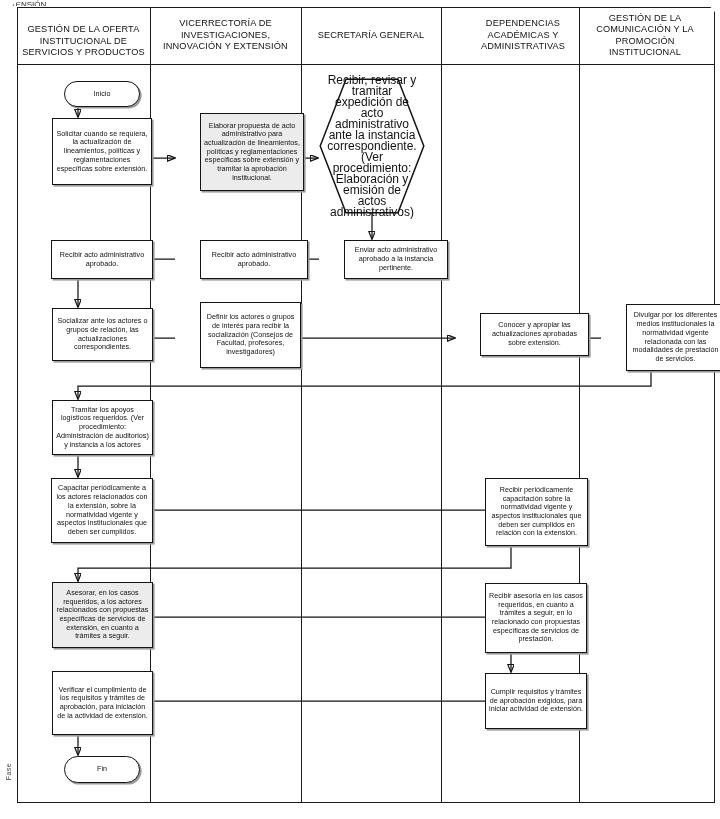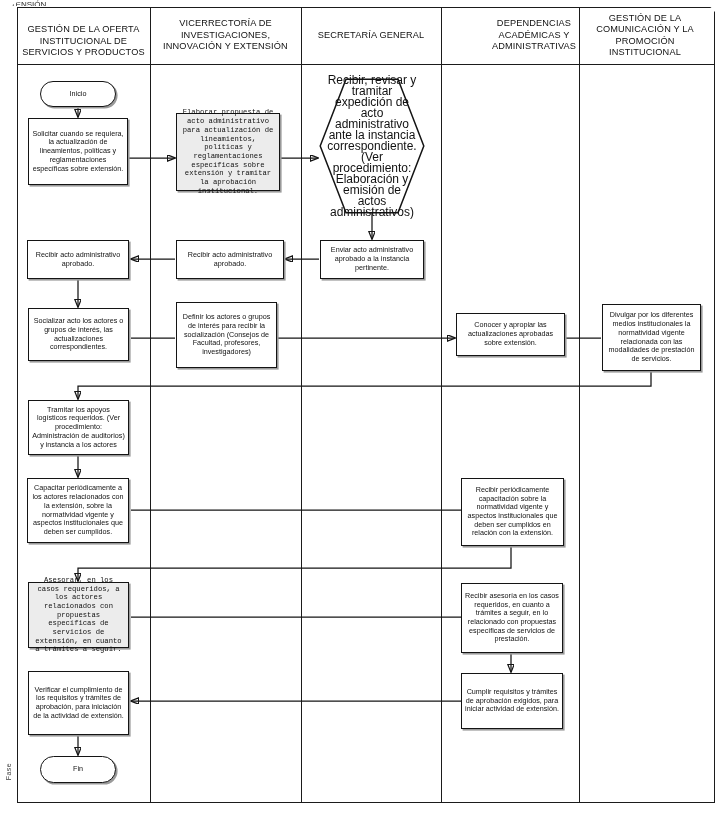--- a/index.html
+++ b/index.html
@@ -79,32 +79,33 @@
   
   .node{
     position:absolute;
     box-sizing:border-box;
     display:flex;
     align-items:center;
     justify-content:center;
     text-align:center;
     background:#ffffff;
     z-index:4;
+    margin-left:24px;
   }
   .node .txt{
     font-size:7.2px;
     line-height:8.7px;
     padding:0 3px;
     display:block;
   }
   .proc{
     border:1.35px solid #141414;
     box-shadow:1.6px 1.6px 0 0 #9a9a9a;
   }
-  .proc.shaded{ background:#ececec;font-family:Liberation Mono, monospace; }
+  .proc.shaded{ background:#ececec; }
   .term{
     border:1.6px solid #141414;
     border-radius:999px;
     box-shadow:1.6px 1.6px 0 0 #9a9a9a;
   }
   .hexwrap{
     position:absolute;
     z-index:4;
   }
   .hexwrap svg{ position:absolute; left:0; top:0; overflow:visible;}
@@ -150,21 +151,21 @@
 
   <div class="lane-head" style="left:17px;  width:133px;margin-top:6px;">
     <span>GESTIÓN DE LA OFERTA INSTITUCIONAL DE SERVICIOS Y PRODUCTOS</span>
     </div>
   <div class="lane-head" style="left:150px; width:151px;">
     <span>VICERRECTORÍA DE INVESTIGACIONES, INNOVACIÓN Y EXTENSIÓN</span>
     </div>
   <div class="lane-head" style="left:301px; width:140px;">
     <span>SECRETARÍA GENERAL</span>
     </div>
-  <div class="lane-head" style="left:465px; width:138px;align-items:center;">
+  <div class="lane-head" style="left:454px; width:138px;align-items:center;">
     <span>DEPENDENCIAS ACADÉMICAS Y ADMINISTRATIVAS</span>
     </div>
   <div class="lane-head" style="left:545px; width:136px;margin-left:32px;">
     <span>GESTIÓN DE LA COMUNICACIÓN Y LA PROMOCIÓN INSTITUCIONAL</span>
     </div>
 
   <div class="fase-tag">
     <span>Fase</span>
   </div>
 
@@ -237,21 +238,21 @@
 
   <div class="node proc" style="left:176px; top:240px; width:108px; height:39px;">
     <span class="txt">Recibir acto administrativo aprobado.</span>
   </div>
 
   <div class="node proc" style="left:27px; top:240px; width:102px; height:39px;">
     <span class="txt">Recibir acto administrativo aprobado.</span>
   </div>
 
   <div class="node proc" style="left:28px; top:308px; width:101px; height:53px;">
-    <span class="txt">Socializar acto los actores o grupos de interés, las actualizaciones correspondientes.</span>
+    <span class="txt">Socializar ante los actores o grupos de relación, las actualizaciones correspondientes.</span>
   </div>
 
   <div class="node proc" style="left:176px; top:302px; width:101px; height:66px;">
     <span class="txt">Definir los actores o grupos de interés para recibir la socialización (Consejos de Facultad, profesores, investigadores)</span>
   </div>
 
   <div class="node proc" style="left:456px; top:313px; width:109px; height:43px;">
     <span class="txt">Conocer y apropiar las actualizaciones aprobadas sobre extensión.</span>
   </div>
 

